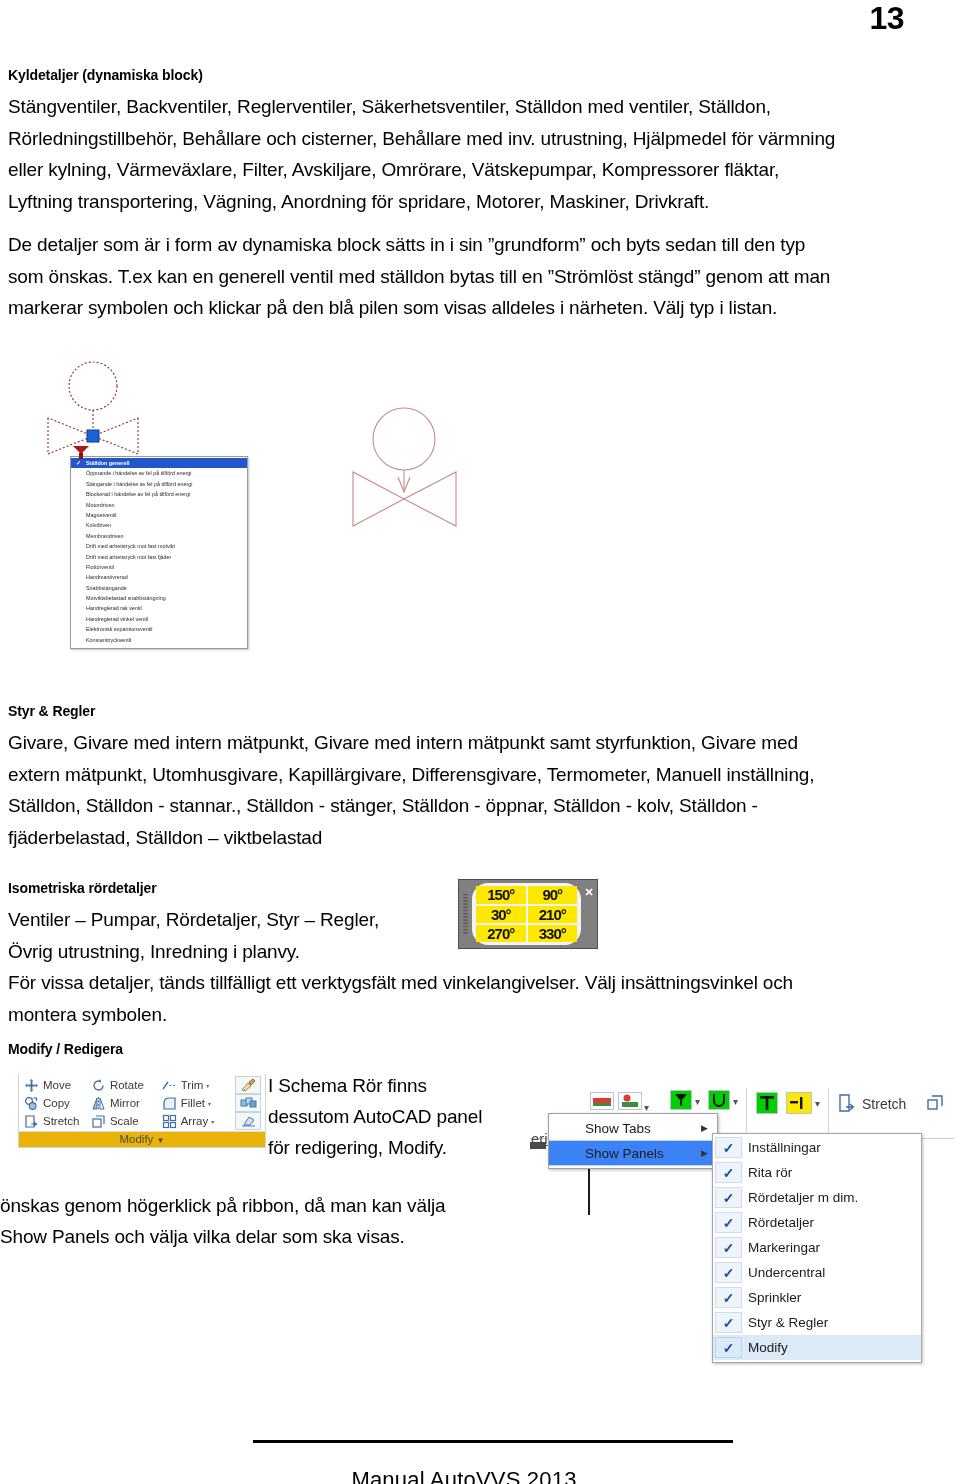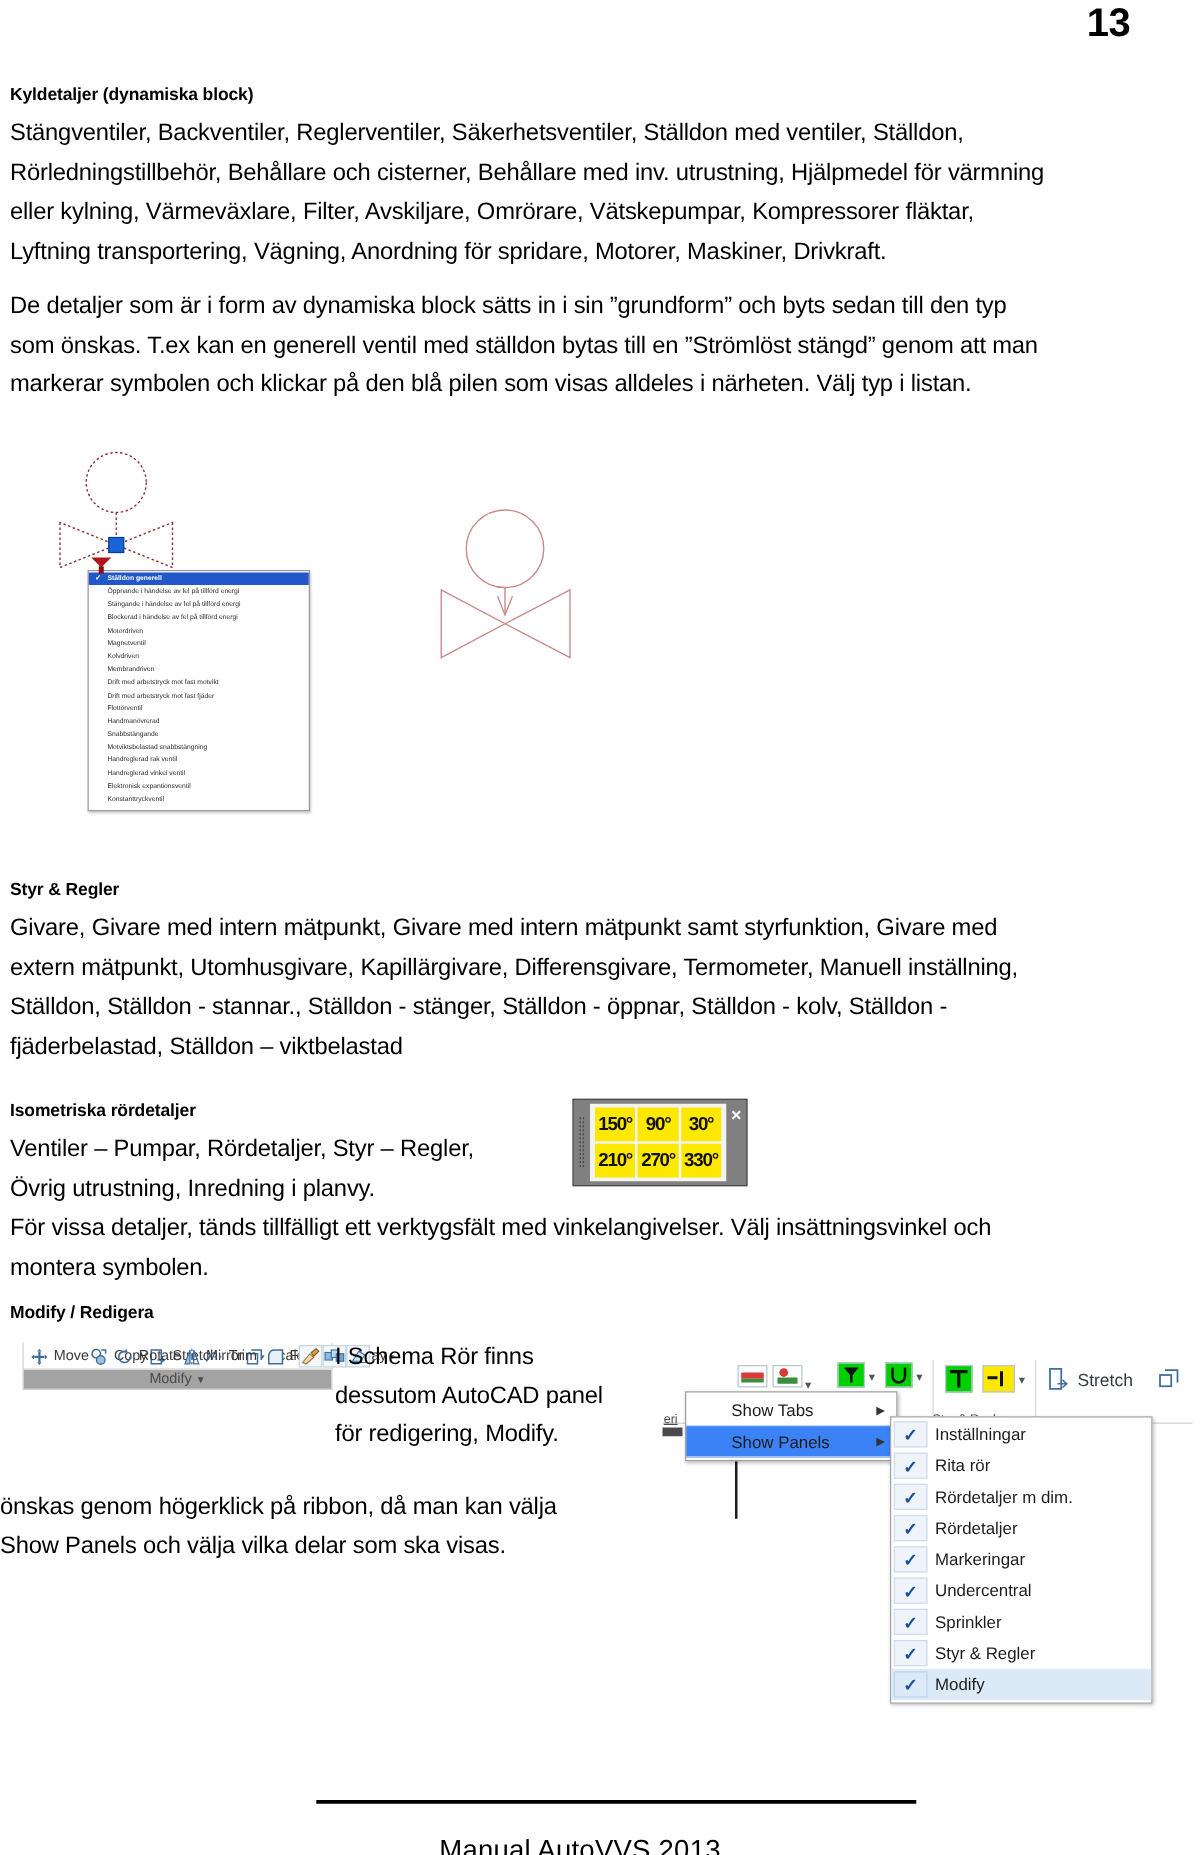--- a/index.html
+++ b/index.html
@@ -145,25 +145,26 @@
     height: 42px;
     background-image:
       radial-gradient(circle, #4a4a4a 0.8px, transparent 1px);
     background-size: 2.5px 3.2px;
   }
   .at-grid {
     flex: 1;
     background: #f3f3f3;
     margin: 3px 0 3px 0;
     display: grid;
-    grid-template-columns: repeat(3, 1fr);
+    grid-template-columns: repeat(2, 1fr);
     grid-template-rows: repeat(2, 1fr);
     gap: 2px;
     padding: 3px 4px;
     box-sizing: border-box;
+    border-radius: 16px;
   }
   .at-cell {
     background: #ffe800;
     display: flex;
     align-items: center;
     justify-content: center;
     font-size: 15px;
     font-weight: bold;
     font-family: "Liberation Sans", sans-serif;
     color: #111111;
@@ -187,21 +188,21 @@
     width: 248px;
     background: #ffffff;
     border: 1px solid #d4d4d4;
     border-top: none;
     box-sizing: border-box;
   }
   .mp-rows {
     display: flex;
     padding: 2px 2px 1px 4px;
   }
-  .mp-col { display: flex; }
+  .mp-col { display: flex; flex-direction: column; }
   .mp-col.c1 { width: 68px; }
   .mp-col.c2 { width: 72px; }
   .mp-col.c3 { width: 76px; }
   .mp-col.c4 { width: 28px; }
   .mp-btn {
     display: flex;
     align-items: center;
     height: 18px;
     font-size: 11.5px;
     color: #3a3a3a;
@@ -226,21 +227,21 @@
     height: 18px;
     border: 1px solid #c8d4e0;
     background: #f4f8fb;
     margin-bottom: 0px;
     display: flex;
     align-items: center;
     justify-content: center;
     box-sizing: border-box;
   }
   .mp-footer {
-    background: #a3a3a3;
+    background: #eab308;
     border-top: 1px solid #dcdcdc;
     text-align: center;
     font-size: 11.5px;
     color: #4a4a4a;
     padding: 1px 0 2px 0;
   }
 
   
   .rib-shot {
     position: absolute;
@@ -280,21 +281,21 @@
     white-space: nowrap;
   }
   .rib-tabline {
     position: absolute;
     left: 0; top: 52px;
     width: 424px; height: 1px;
     background: #cfcfcf;
   }
   .rib-grouptext {
     position: absolute;
-    font-size: 10px;
+    font-size: 15px;
     color: #4a4a4a;
     white-space: nowrap;
     text-decoration: underline;
   }
 
   .ctx-menu {
     position: absolute;
     left: 18px;
     top: 27px;
     width: 168px;

